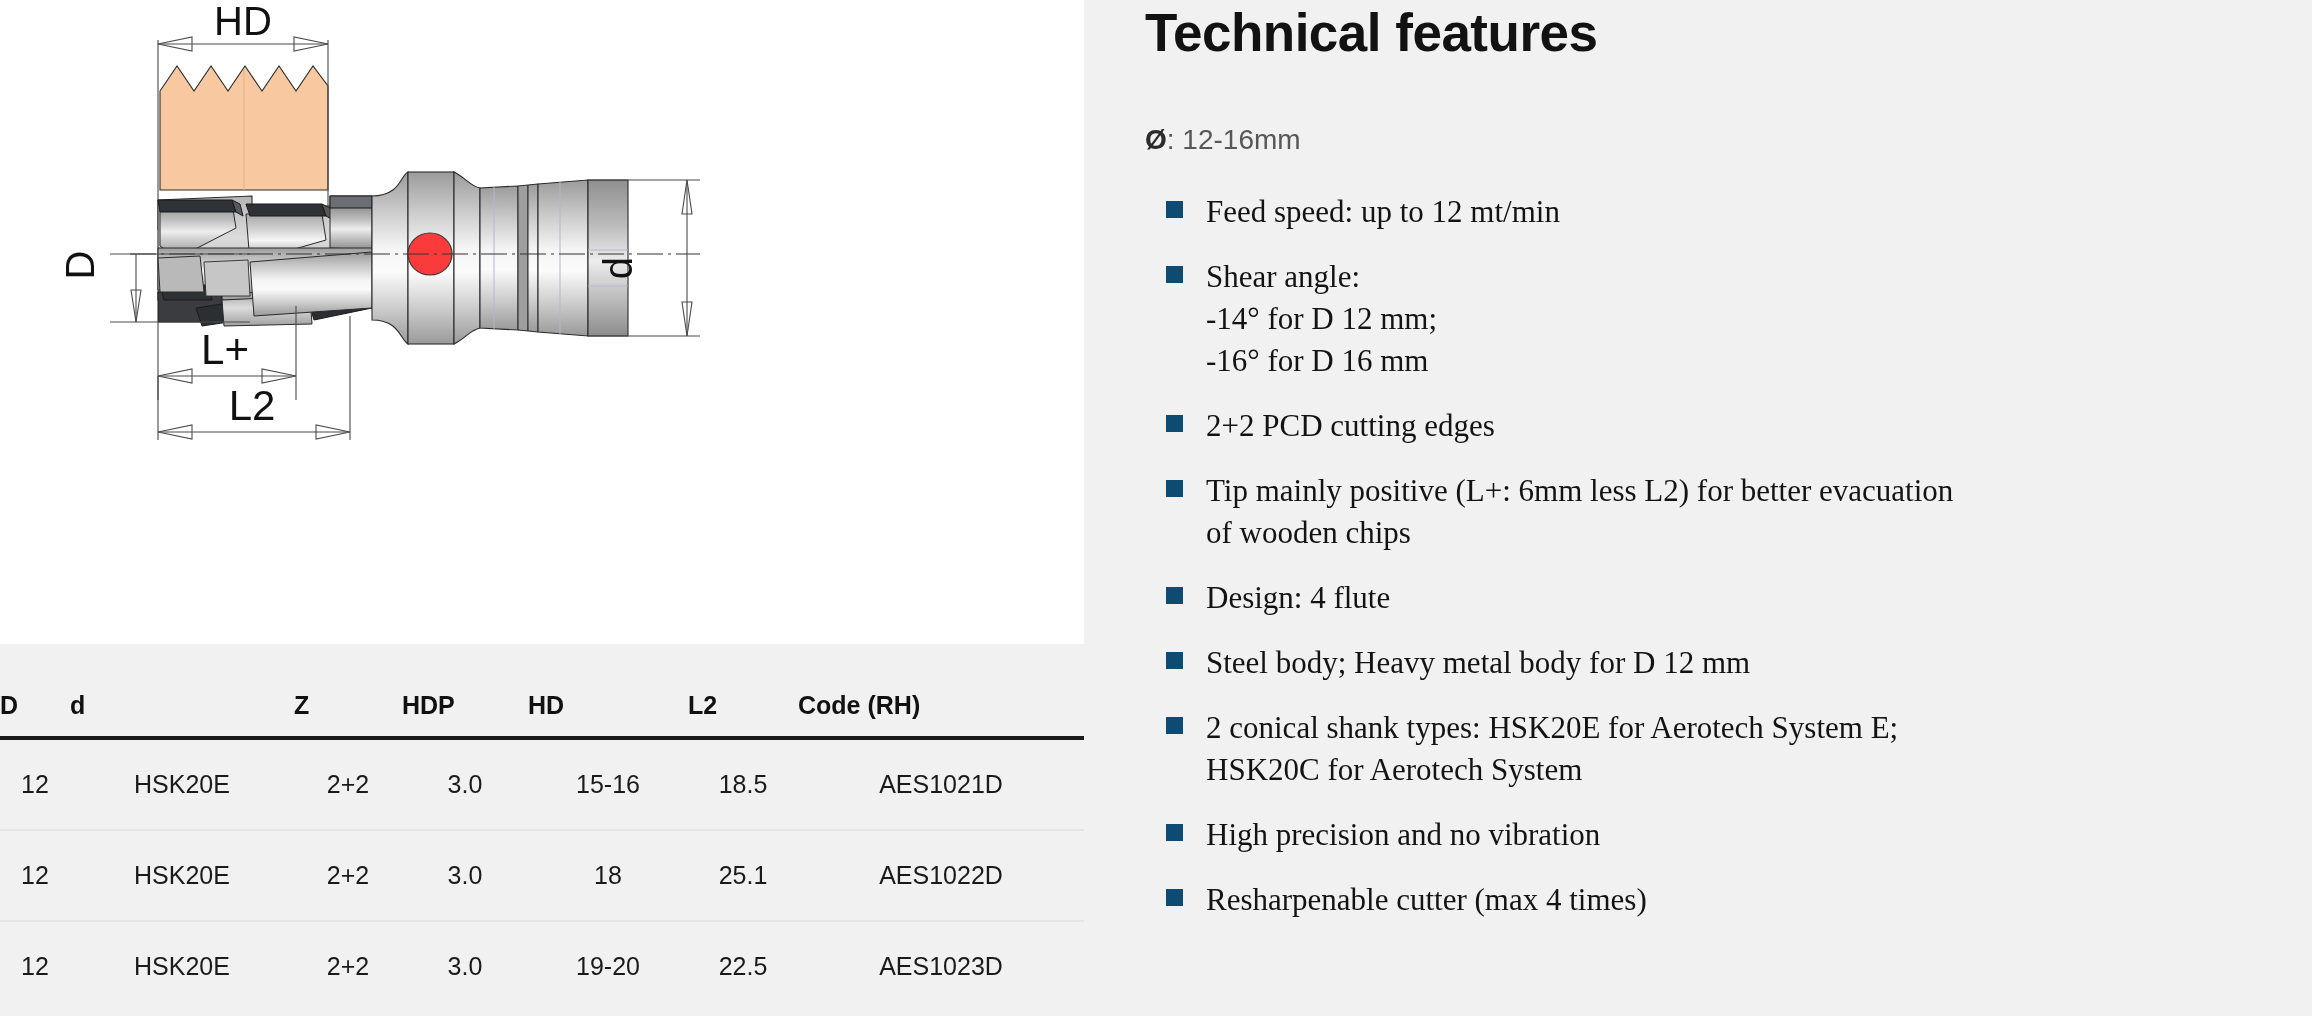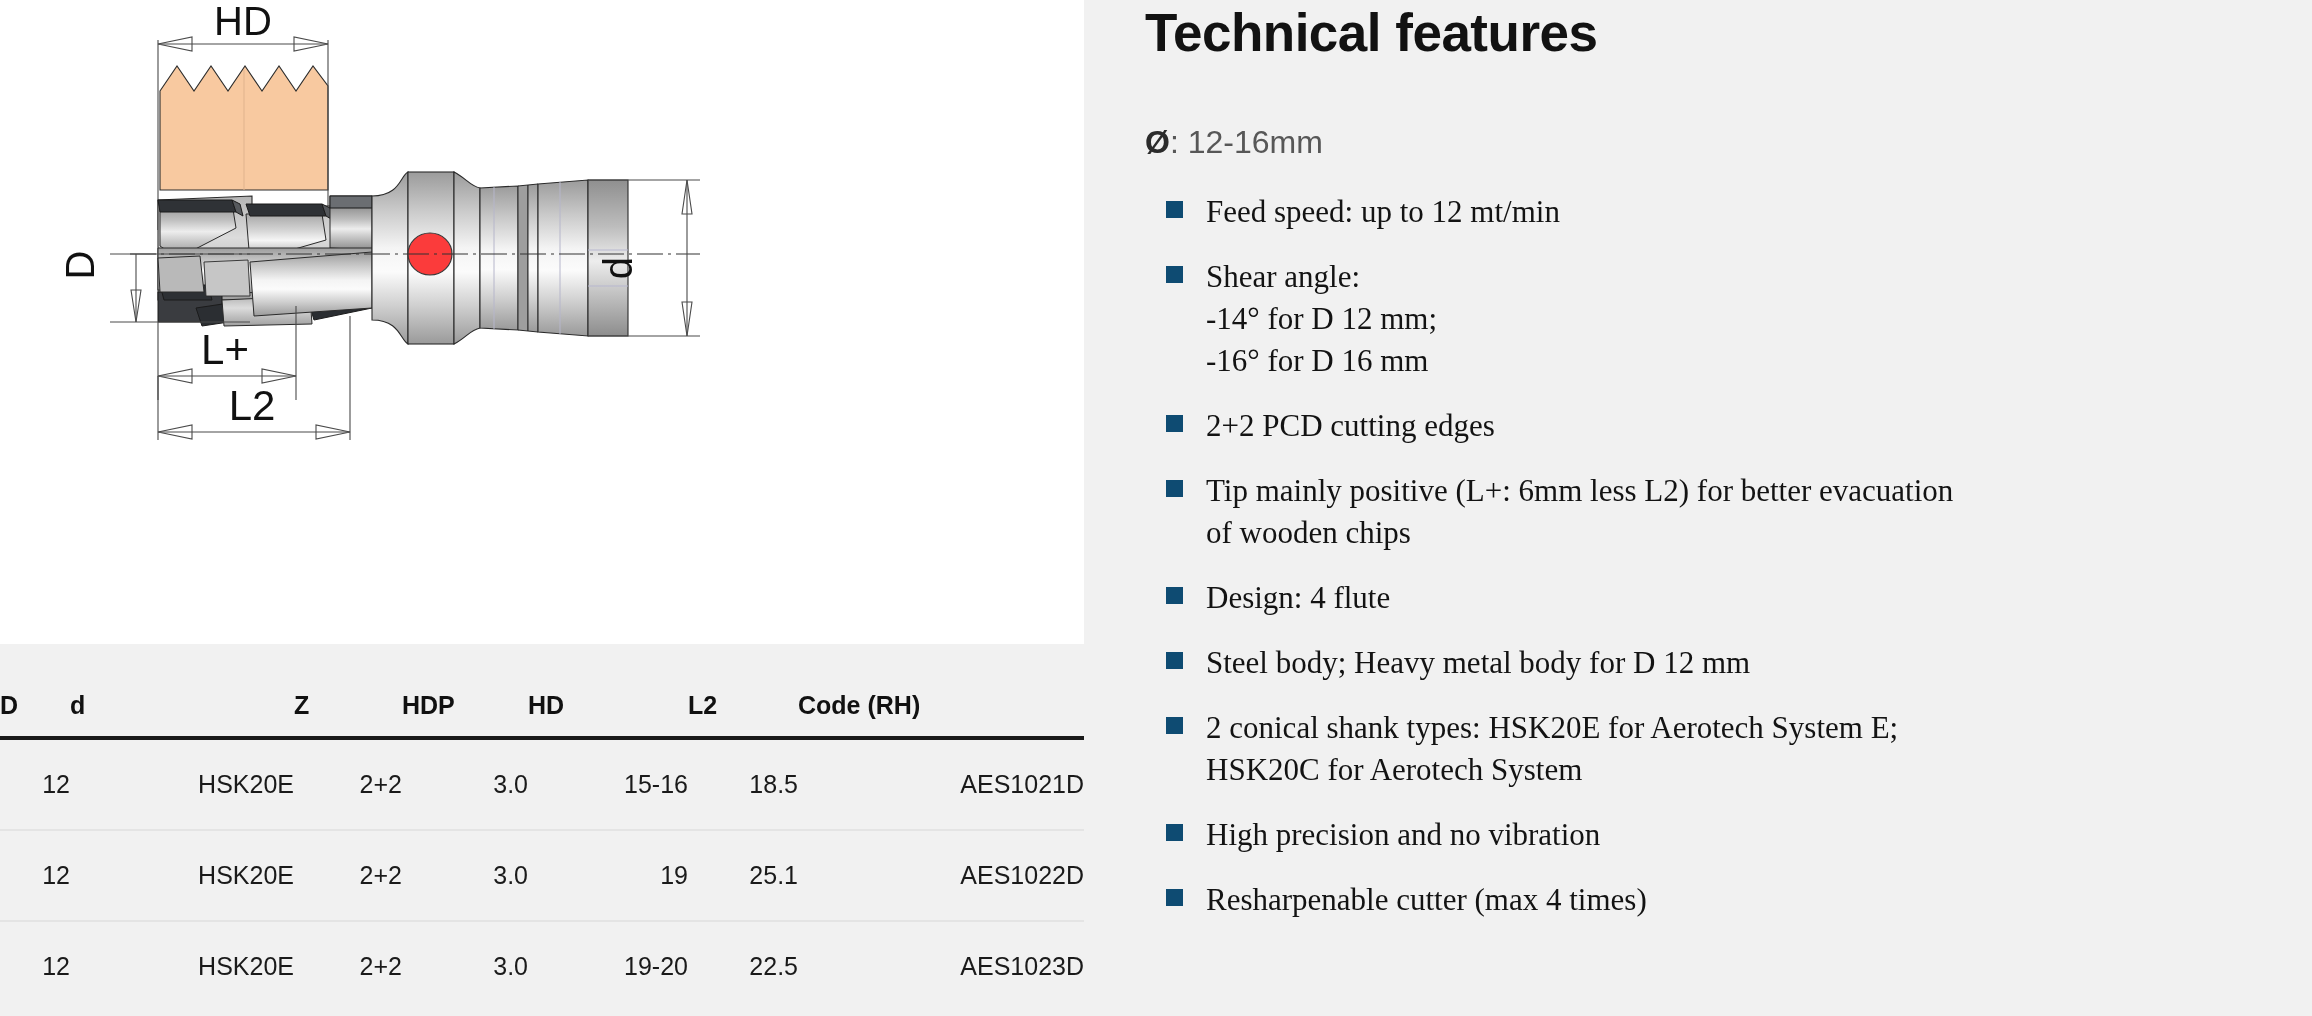--- a/index.html
+++ b/index.html
@@ -23,21 +23,21 @@
     position:absolute;left:0;top:644px;width:1084px;height:372px;
     background:#f1f1f1;
   }
   .tbl{width:1084px;border-collapse:collapse;table-layout:fixed;}
   .tbl th{
     font-size:25px;font-weight:bold;color:#111;text-align:left;
     padding:0 0 16px 0;vertical-align:bottom;height:76px;
     border-bottom:4px solid #1a1a1a;
   }
   .tbl td{
-    font-size:25px;color:#1a1a1a;text-align:right;
+    font-size:25px;color:#1a1a1a;text-align:center;
     height:89px;padding:0;vertical-align:middle;
     border-bottom:2px solid #e4e4e4;
   }
   .tbl tr:last-child td{border-bottom:none;}
   .c0{width:70px;}
   .c1{width:224px;}
   .c2{width:108px;}
   .c3{width:126px;margin-top:19px;}
   .c4{width:160px;}
   .c5{width:110px;}
@@ -47,21 +47,21 @@
   .features{
     position:absolute;left:1145px;top:0;width:1120px;height:884px;
   }
   .feat-title{
     position:absolute;left:0;top:2px;
     font-size:53px;font-weight:bold;color:#121212;
     letter-spacing:-0.5px;white-space:nowrap;
   }
   .diameter{
     position:absolute;left:0;top:124px;
-    font-size:32px;color:#575757;white-space:nowrap;
+    font-size:28px;color:#575757;white-space:nowrap;
   }
   .diameter .dsym{font-weight:bold;color:#2b2b2b;}
 
   .feat-list{
     position:absolute;left:0;top:190px;width:1110px;
     margin:0;padding:0;list-style:none;font-family:Liberation Serif, serif;
   }
   .feat-item{
     position:relative;
     padding-left:61px;
@@ -253,21 +253,21 @@
           <td class="c3">3.0</td>
           <td class="c4">15-16</td>
           <td class="c5">18.5</td>
           <td class="c6">AES1021D</td>
         </tr>
         <tr>
           <td class="c0">12</td>
           <td class="c1">HSK20E</td>
           <td class="c2">2+2</td>
           <td class="c3">3.0</td>
-          <td class="c4">19</td>
+          <td class="c4">18</td>
           <td class="c5">25.1</td>
           <td class="c6">AES1022D</td>
         </tr>
         <tr>
           <td class="c0">12</td>
           <td class="c1">HSK20E</td>
           <td class="c2">2+2</td>
           <td class="c3">3.0</td>
           <td class="c4">19-20</td>
           <td class="c5">22.5</td>

